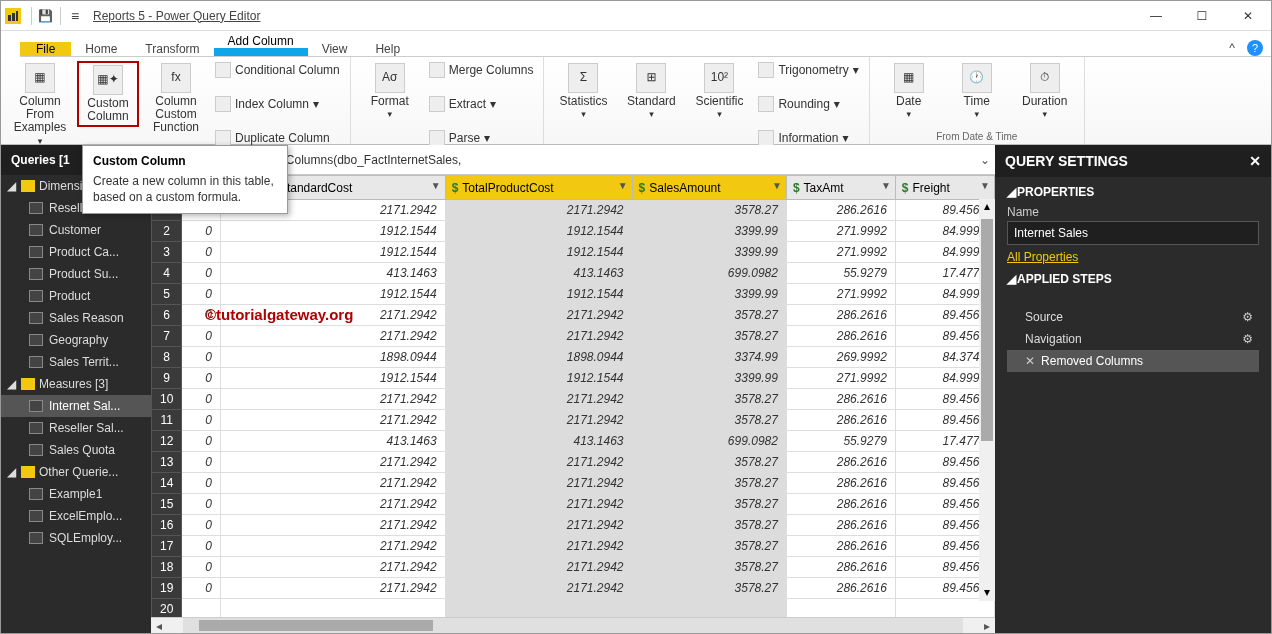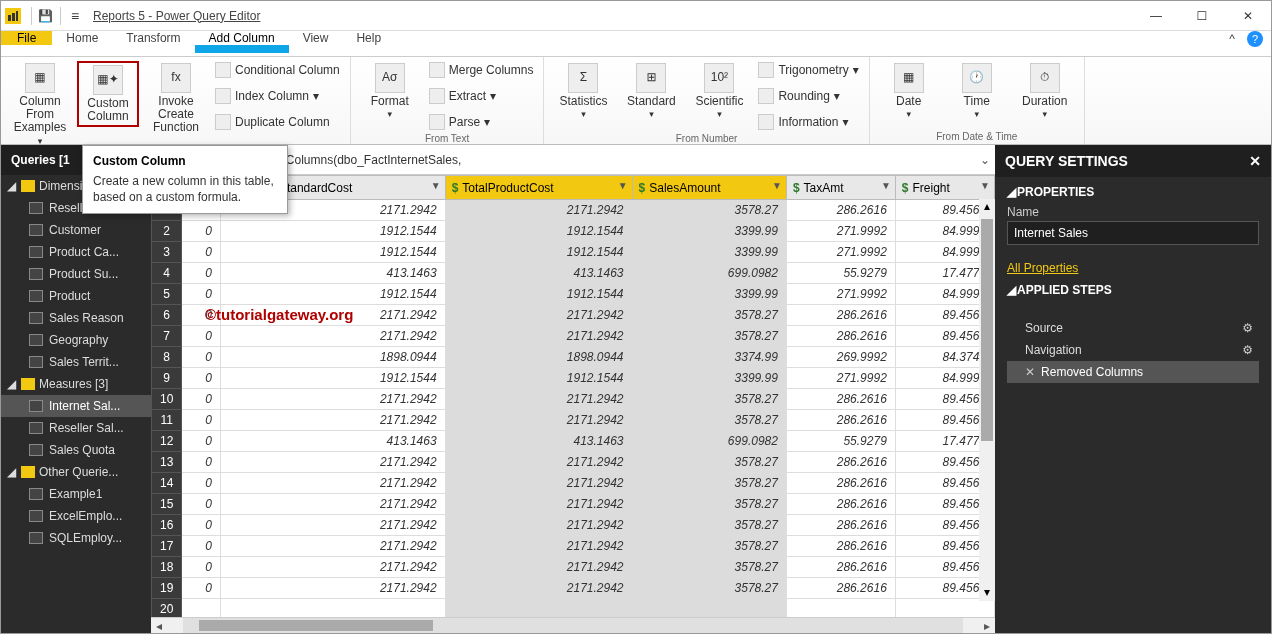--- a/index.html
+++ b/index.html
@@ -9,36 +9,36 @@
 .titlebar { height: 30px; background: #fff; display: flex; align-items: center; padding: 0 0 0 4px; border-bottom: 1px solid #ddd; }
 .titlebar .logo { width: 16px; height: 16px; background: #f2c811; margin-right: 6px; display:flex; align-items:center; justify-content:center; }
 .titlebar .qat { display:flex; gap:2px; align-items:center; }
 .titlebar .qat-btn { width:20px; height:20px; display:flex; align-items:center; justify-content:center; color:#444; }
 .titlebar .sep { width:1px; height:18px; background:#ccc; margin:0 4px; }
 .titlebar .title { margin-left: 8px; color:#444;text-decoration:underline; }
 .titlebar .wincontrols { margin-left:auto; display:flex; }
 .titlebar .wincontrols div { width:46px; height:30px; display:flex; align-items:center; justify-content:center; color:#333; }
 
 
-.menubar { height: 26px; display:flex; align-items:flex-start; border-bottom: 1px solid #ccc; }
+.menubar { height: 26px; display:flex; align-items:flex-end; border-bottom: 1px solid #ccc; margin-left: 19px; }
 .menubar .file { background:#f2c811; color:#000; padding:0 16px; display:flex; align-items:center; }
 .menubar .tab { padding:0 14px; display:flex; align-items:center; color:#444; }
 .menubar .tab.active { border-bottom: 8px solid #0ea5e9; color:#000; }
 .menubar .right { margin-left:auto; display:flex; align-items:center; padding-right:8px; gap:12px; color:#444; }
 .help-circle { width:16px; height:16px; border-radius:50%; background:#1e90ff; color:#fff; display:flex; align-items:center; justify-content:center; font-size:11px; }
 
 
 .ribbon { height: 88px; background: linear-gradient(#fff,#f7f7f7); border-bottom: 1px solid #bbb; display:flex; }
 .rgroup { border-right:1px solid #ddd; padding:4px 8px 0 8px; display:flex; flex-direction:column; }
 .rgroup .buttons { flex:1; display:flex; align-items:flex-start; gap:6px; }
 .rgroup .grplabel { text-align:center; color:#666; font-size:10px; padding:2px 0; }
 .bigbtn { width:62px; display:flex; flex-direction:column; align-items:center; gap:2px; padding:2px; text-align:center; line-height:1.1; color:#333; }
 .bigbtn .ico { width:30px; height:30px; background:#eee; border:1px solid #ccc; display:flex; align-items:center; justify-content:center; }
 .bigbtn.boxed { border:2px solid #b00000; }
-.stackbtn { display:flex; flex-direction:column; gap:8px;justify-content:center; }
+.stackbtn { display:flex; flex-direction:column; gap:16px;justify-content:center; }
 .smbtn { display:flex; align-items:center; gap:4px; color:#333; font-size:12px; white-space:nowrap; padding:1px 2px; }
 .smbtn .si { width:16px; height:16px; background:#eee; border:1px solid #ccc; }
 
 
 .content { display:flex; height: calc(634px - 30px - 26px - 88px - 2px); }
 .queries { width:150px; background:#2b2b2b; color:#ddd; display:flex; flex-direction:column; }
 .queries .hdr { background:#1f1f1f; color:#fff; padding:8px 10px; font-size:12px; font-weight:600; }
 .qlist { flex:1; overflow:hidden; }
 .qfolder { padding:4px 6px; display:flex; align-items:center; gap:4px; color:#ddd; }
 .qfolder .caret { width:10px; }
@@ -72,21 +72,21 @@
 .vscroll .thumb { position:absolute; top:4px; height:60%; left:2px; right:2px; background:#aaa; }
 
 
 .settings { width:276px; background:#2b2b2b; color:#ddd; display:flex; flex-direction:column; }
 .settings .hdr { background:#1f1f1f; color:#fff; padding:8px 10px; font-size:14px; font-weight:600; display:flex; justify-content:space-between; align-items:center; }
 .settings .sect { padding:8px 12px 0 12px; }
 .settings .secttitle { font-weight:bold; color:#fff; font-size:12px; margin-bottom:6px; }
 .settings .caret { display:inline-block; width:10px; }
 .settings .lbl { color:#ccc; margin:4px 0 2px 0; }
 .settings input.txt { width:100%; background:#1f1f1f; border:1px solid #555; color:#fff; padding:4px 6px; font-size:12px; }
-.settings .link { color:#f2c811; text-decoration:underline; margin-top:16px; display:inline-block; }
+.settings .link { color:#f2c811; text-decoration:underline; margin-top:5px; display:inline-block; }
 .steps { margin-top:20px; }
 .step { padding:4px 6px 4px 18px; display:flex; align-items:center; justify-content:space-between; }
 .step .gear { color:#ccc; }
 .step .x { margin-right:6px; color:#ccc; }
 .step.sel { background:#555; color:#fff; }
 
 
 .tooltip { position:absolute; left:82px; top:145px; width:206px; background:#fff; border:1px solid #999; box-shadow:2px 2px 6px rgba(0,0,0,0.3); padding:8px 10px; z-index:50; }
 .tooltip .tt-title { font-weight:bold; margin-bottom:6px; color:#000; }
 .tooltip .tt-body { color:#333; font-size:12px; line-height:1.3; }
@@ -139,21 +139,21 @@
         <div class="ico">▦</div>
         <span>Column From Examples</span>
         <span style="font-size:9px;">▾</span>
       </div>
       <div class="bigbtn boxed">
         <div class="ico">▦✦</div>
         <span>Custom Column</span>
       </div>
       <div class="bigbtn">
         <div class="ico">fx</div>
-        <span>Invoke Create Function</span>
+        <span>Column Custom Function</span>
       </div>
       <div class="stackbtn">
         <div class="smbtn">
             <span class="si"></span>
             <span>Conditional Column</span>
           </div>
         <div class="smbtn"><span class="si"></span><span>Index Column</span> ▾</div>
         <div class="smbtn">
             <span class="si"></span>
             <span>Duplicate Column</span>

